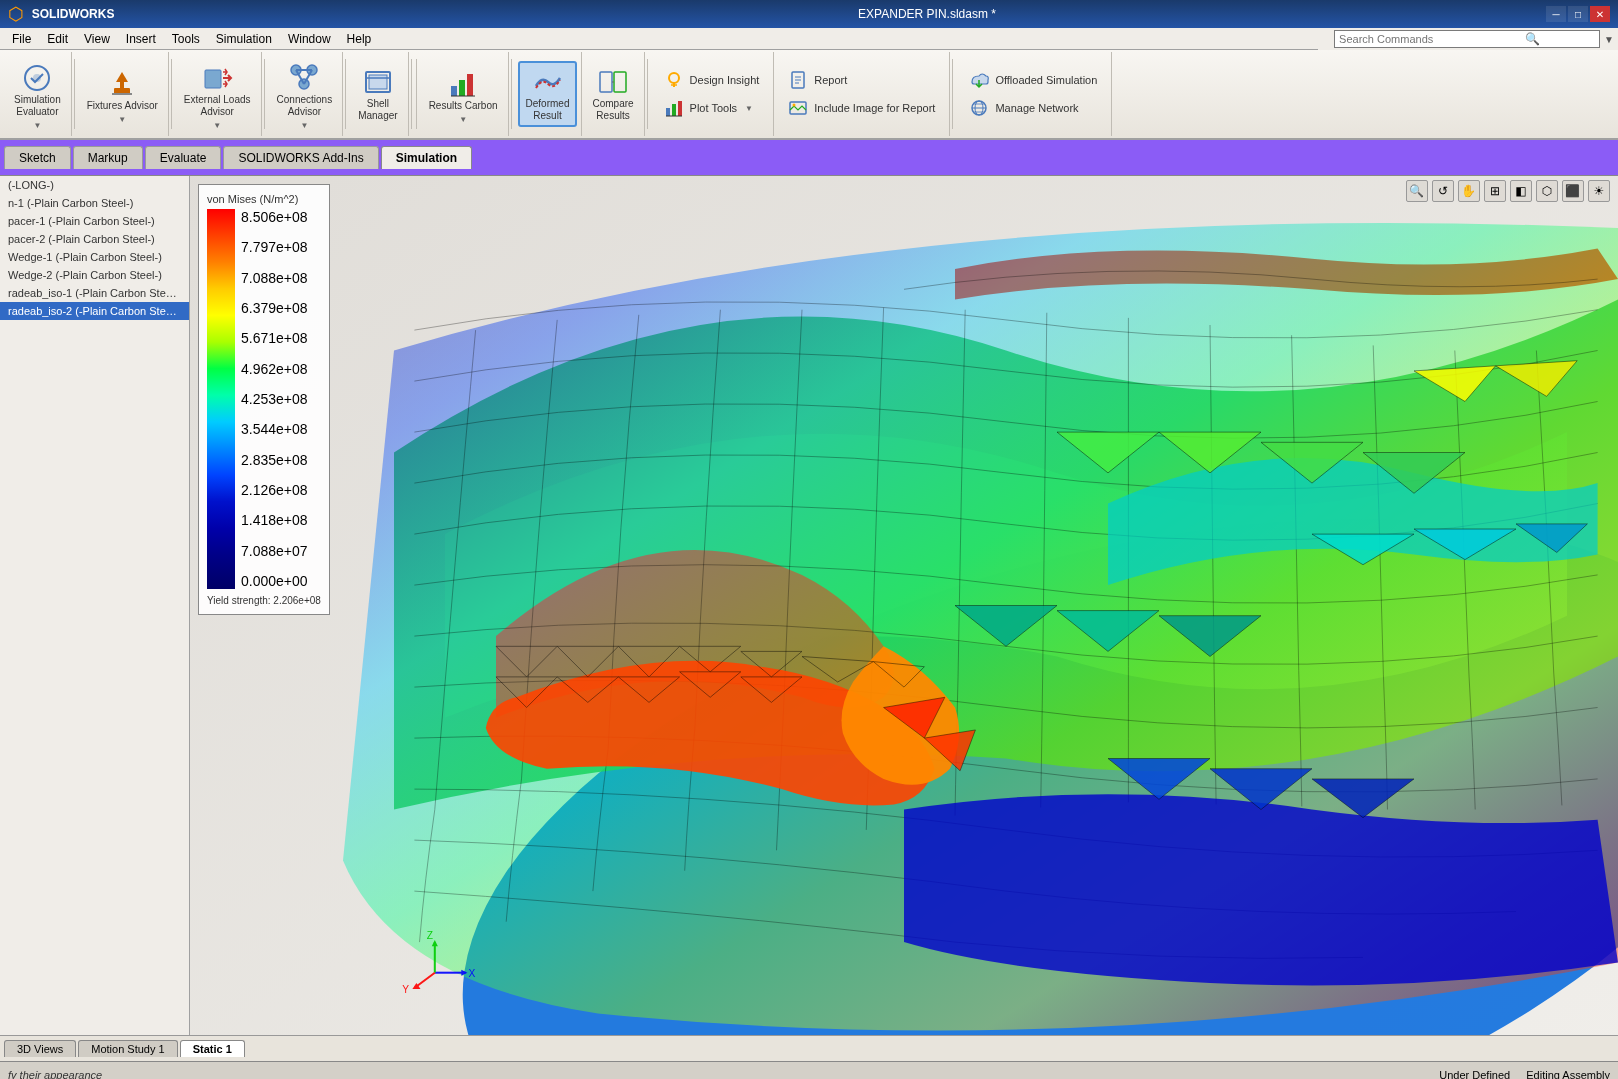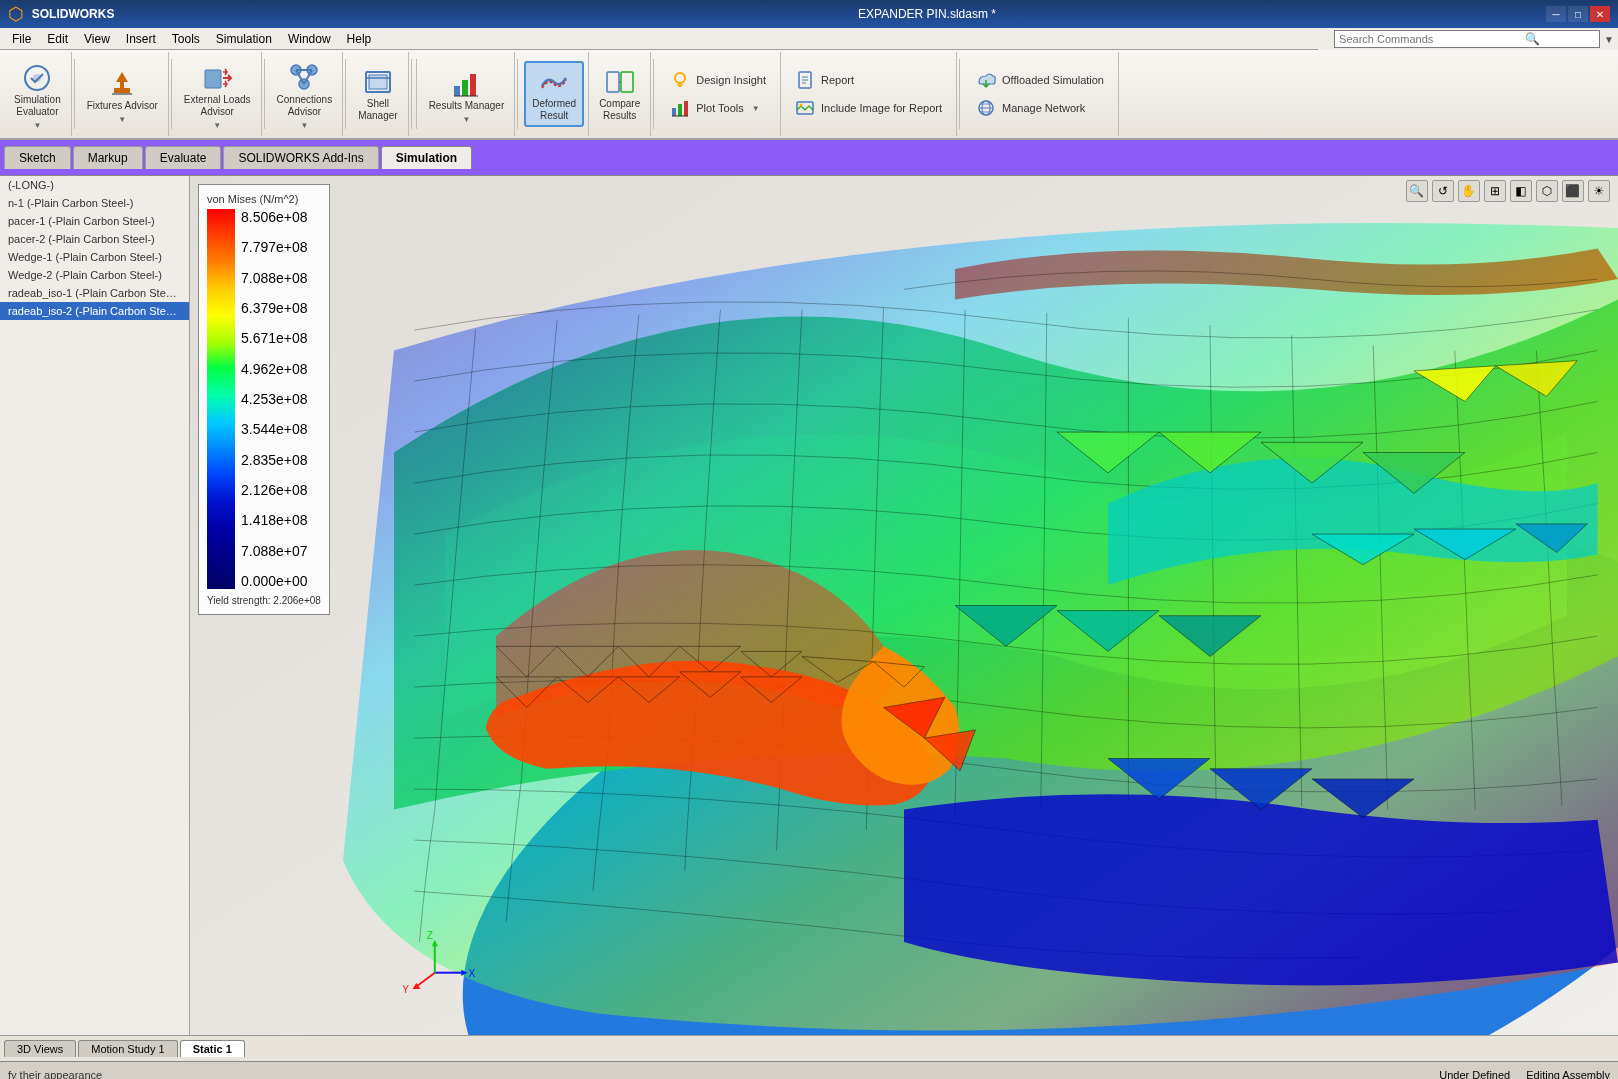--- a/index.html
+++ b/index.html
@@ -307,21 +307,21 @@
       height: 26px;
       background: #d4d0c8;
       display: flex;
       align-items: center;
       justify-content: space-between;
       padding: 0 8px;
       border-top: 1px solid #888;
       font-size: 11px;
     }
 
-    .status-left { display: flex; gap: 16px; }
+    .status-left { display: flex; gap: 16px; font-style: italic; }
     .status-right { display: flex; gap: 16px; }
 
     
     .toolbar-separator {
       width: 1px;
       height: 70px;
       background: #c0bcb4;
       margin: 0 2px;
     }
   </style>
@@ -454,21 +454,21 @@
   <div class="toolbar-section">
     <div class="toolbar-btn">
       <div class="btn-icon">
         <svg width="32" height="32" viewBox="0 0 32 32">
           <rect x="4" y="18" width="6" height="10" fill="#4a7abc"></rect>
           <rect x="12" y="12" width="6" height="16" fill="#22aa22"></rect>
           <rect x="20" y="6" width="6" height="22" fill="#cc3333"></rect>
           <line x1="4" y1="28" x2="28" y2="28" stroke="#333" stroke-width="1"></line>
         </svg>
       </div>
-      <div class="btn-label">Results Manager</div>
+      <div class="btn-label">Results Carbon</div>
     </div>
     <div style="font-size:8px; color:#666; cursor:pointer;">▼</div>
   </div>
 
   <div class="toolbar-separator"></div>
 
   <div class="toolbar-section">
     <div class="toolbar-btn active">
       <div class="btn-icon">
         <svg width="32" height="32" viewBox="0 0 32 32">

